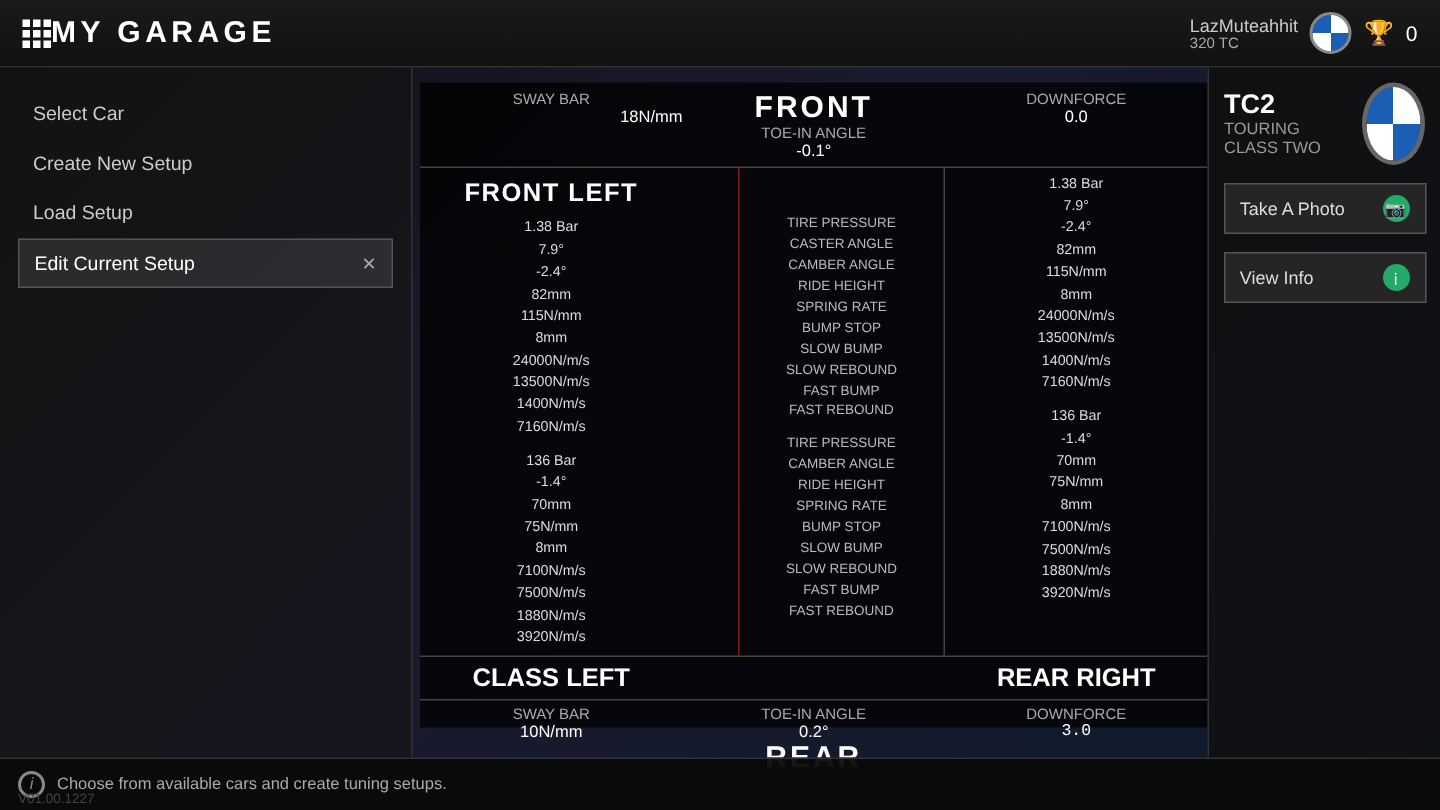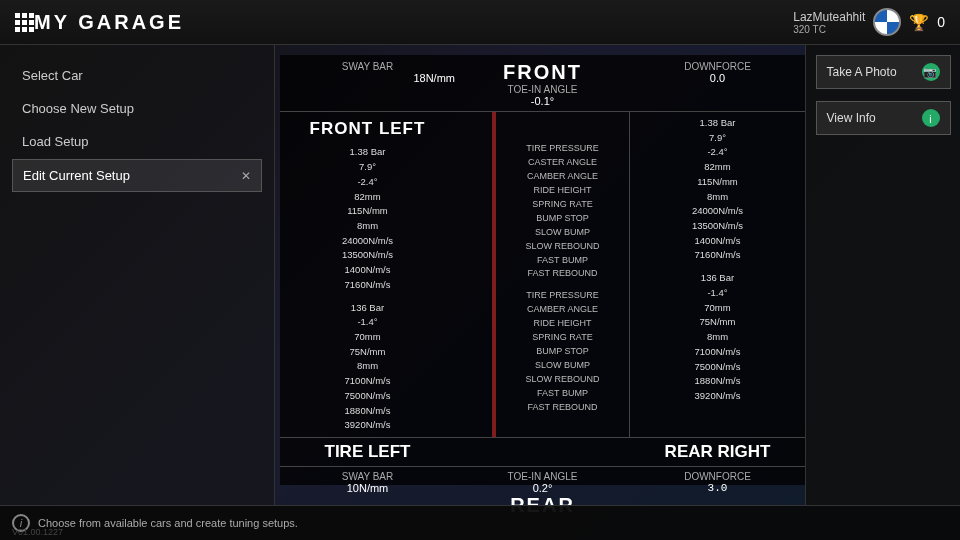--- a/index.html
+++ b/index.html
@@ -155,21 +155,21 @@
 
     .col-section-title {
       font-size: 17px;
       font-weight: bold;
       color: #fff;
       letter-spacing: 1px;
       margin-bottom: 3px;
     }
 
     .col-center {
-      border-left: 4px solid #7f1d1d;
+      border-left: 1px solid #7f1d1d;
       border-right: 1px solid #444;
       margin-left: 37px;
     }
 
     .col-center .center-label {
       font-size: 9px;
       color: #bbb;
       line-height: 1.55;
     }
 
@@ -343,21 +343,21 @@
     <span class="trophy-icon">🏆</span>
     <span class="score">0</span>
   </div>
 </div>
 
 <div class="sidebar">
   <div class="sidebar-item">
     <span>Select Car</span>
   </div>
   <div class="sidebar-item">
-    <span>Choose New Setup</span>
+    <span>Create New Setup</span>
   </div>
   <div class="sidebar-item">
     <span>Load Setup</span>
   </div>
   <div class="sidebar-item sidebar-item-active">
     <span>Edit Current Setup</span>
     <span class="close-x">✕</span>
   </div>
 </div>
 
@@ -446,21 +446,21 @@
         <div style="font-size:9.5px;line-height:1.55;">75N/mm</div>
         <div style="font-size:9.5px;line-height:1.55;">8mm</div>
         <div style="font-size:9.5px;line-height:1.55;">7100N/m/s</div>
         <div style="font-size:9.5px;line-height:1.55;">7500N/m/s</div>
         <div style="font-size:9.5px;line-height:1.55;">1880N/m/s</div>
         <div style="font-size:9.5px;line-height:1.55;">3920N/m/s</div>
       </div>
     </div>
 
     <div class="rear-labels-row">
-      <div style="font-size:17px;font-weight:bold;color:#fff;text-align:center;">TIRE LEFT</div>
+      <div style="font-size:17px;font-weight:bold;color:#fff;text-align:center;">CLASS LEFT</div>
       <div style="text-align:center;"></div>
       <div style="font-size:17px;font-weight:bold;color:#fff;text-align:center;">REAR RIGHT</div>
     </div>
 
     <div class="bottom-section">
       <div>
         <div style="font-size:10px;color:#aaa;">SWAY BAR</div>
         <div style="font-size:11px;color:#fff;">10N/mm</div>
       </div>
       <div style="text-align:center;">
@@ -471,20 +471,27 @@
       <div>
         <div style="font-size:10px;color:#aaa;">DOWNFORCE</div>
         <div style="font-size:11px;color:#fff;font-family:Liberation Mono, monospace;">3.0</div>
       </div>
     </div>
 
   </div>
 </div>
 
 <div class="right-panel">
+  <div class="tc2-badge">
+    <div>
+      <div class="tc2-big">TC2</div>
+      <div class="tc2-text">TOURING CLASS TWO</div>
+    </div>
+    <div class="bmw-logo-large"></div>
+  </div>
 
   <div class="action-btn">
     <span>Take A Photo</span>
     <div class="btn-icon">📷</div>
   </div>
 
   <div class="action-btn">
     <span>View Info</span>
     <div class="btn-icon">ℹ</div>
   </div>

